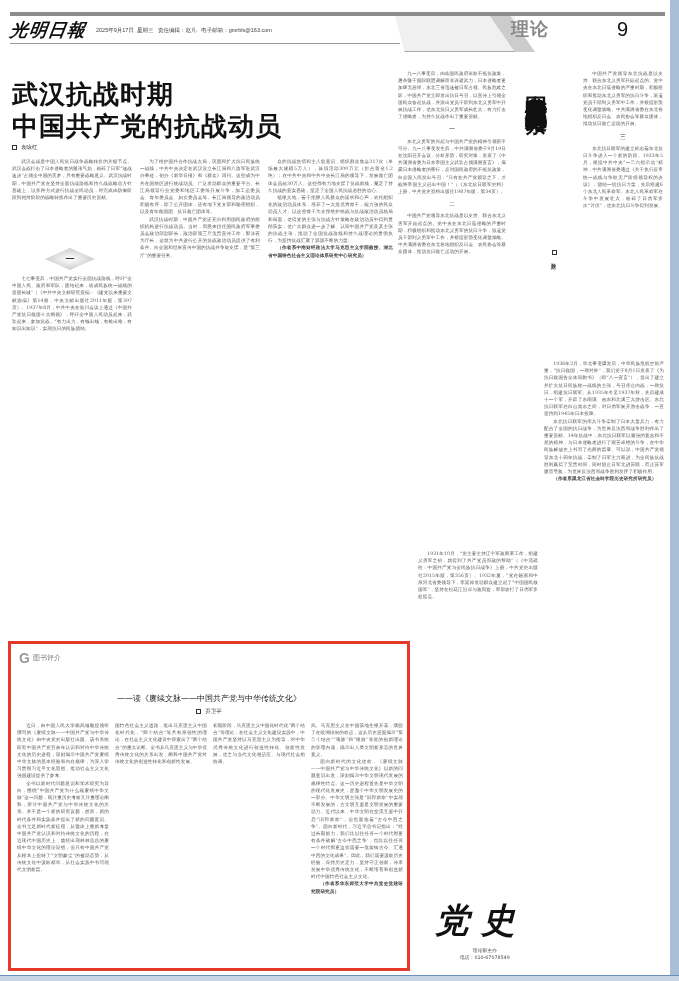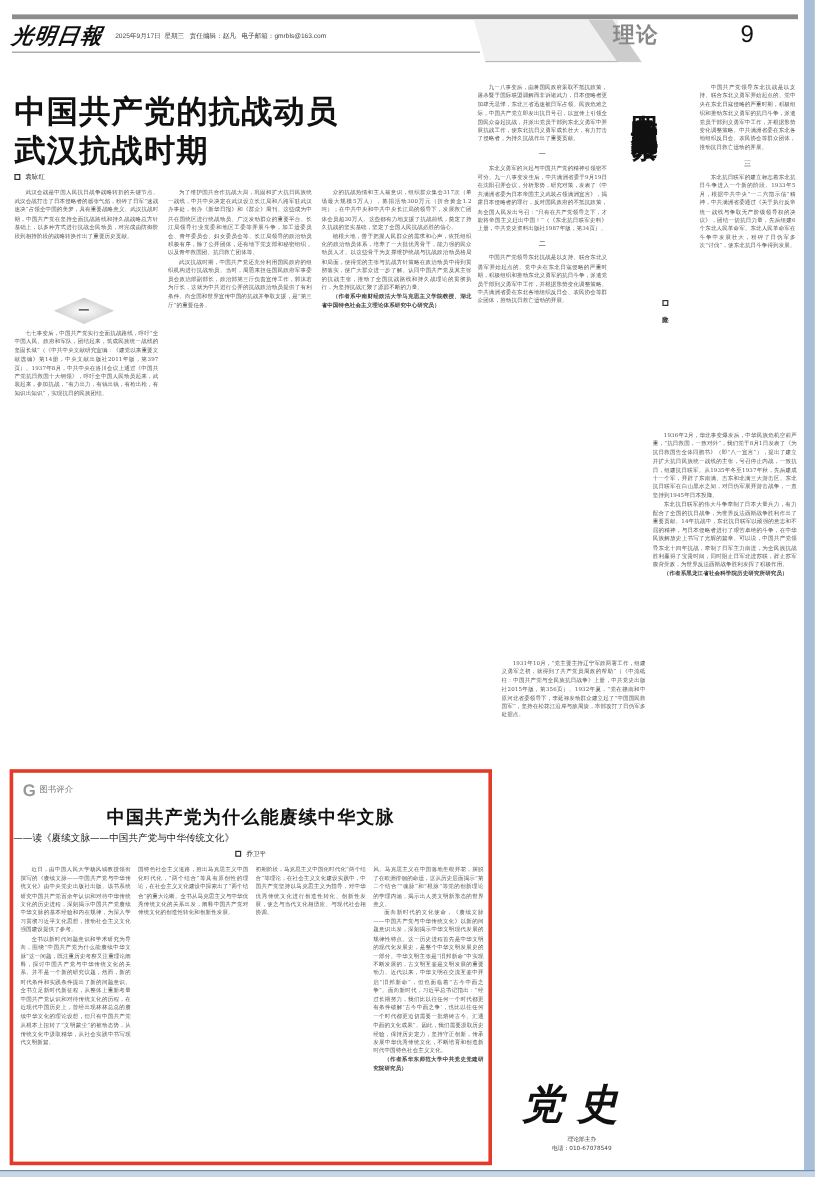--- a/index.html
+++ b/index.html
@@ -41,21 +41,21 @@
   
   .a2-title { position: absolute; left: 520px; top: 78px; width: 30px; font-family: "DejaVu Sans", sans-serif; font-weight: bold; font-size: 22px; line-height: 27px; color: #111; writing-mode: vertical-rl; text-orientation: upright; letter-spacing: 1px; height: 400px; }
   .a2-byline { position: absolute; left: 551px; top: 250px; writing-mode: vertical-rl; text-orientation: upright; font-size: 5.5px; color: #333; display: flex; align-items: center; gap: 4px; }
 
   
   .review { position: absolute; left: 8px; top: 641px; width: 402px; height: 330px; border: 3px solid #e53a2a; }
   .review-tag { position: absolute; left: 8px; top: 6px; display: flex; align-items: center; gap: 3px; }
   .review-tag .g { font-family: "Liberation Sans", sans-serif; font-weight: bold; font-size: 14px; color: #999; }
   .review-tag .t { font-family: "DejaVu Sans", sans-serif; font-size: 7px; color: #777; font-weight: normal; }
   .rv-title { position: absolute; left: 0; top: 28px; width: 100%; text-align: center; font-family: "DejaVu Serif", serif; font-weight: bold; font-size: 15px; color: #111; letter-spacing: 1px; }
-  .rv-subtitle { position: absolute; left: 0; top: 49px; width: 100%; font-family: "DejaVu Sans", sans-serif; font-size: 8px; color: #222; }
+  .rv-subtitle { position: absolute; left: 0; top: 49px; width: 100%; text-align: center; font-family: "DejaVu Sans", sans-serif; font-size: 8px; color: #222; }
   .rv-byline { position: absolute; left: 0; top: 64px; width: 100%; display: flex; justify-content: center; }
 
   .party-history { position: absolute; left: 435px; top: 898px; font-family: "DejaVu Serif", serif; font-size: 34px; font-style: italic; font-weight: bold; color: #111; letter-spacing: 12px; text-align: center; }
   .ph-note { position: absolute; left: 460px; top: 947px; font-family: "DejaVu Sans", sans-serif; font-size: 4.8px; color: #444; text-align: center; line-height: 7px; }
 </style>
 </head>
 <body>
 
 <div class="page">
 
@@ -72,22 +72,22 @@
   <div class="headrule"></div>
 
   <div class="section-tab">
     <div class="slant1"></div>
     <div class="slant2"></div>
   </div>
   <div class="section-label">理论</div>
   <div class="page-num">9</div>
 
   <div class="a1-title">
+    <div>武汉抗战时期</div>
     <div>中国共产党的抗战动员</div>
-    <div>武汉抗战时期</div>
   </div>
   <div class="a1-byline byline">
     <span class="box"></span>
     <span>袁咏红</span>
   </div>
 
   <div class="col body-text" style="left:12px; top:158px; width:120px; height:88px;">
     <p class="p">武汉会战是中国人民抗日战争战略转折的关键节点。武汉会战打击了日本侵略者的嚣张气焰，粉碎了日军“速战速决”占领全中国的美梦，具有重要战略意义。武汉抗战时期，中国共产党在坚持全面抗战路线和持久战战略总方针基础上，以多种方式进行抗战全民动员，对完成由防御阶段到相持阶段的战略转换作出了重要历史贡献。</p>
   </div>
   <div class="diamond">
@@ -131,21 +131,20 @@
     <p class="p">1936年2月，华北事变爆发后，中华民族危机空前严重，“抗日救国，一致对外”，我们党于8月1日发表了《为抗日救国告全体同胞书》（即“八一宣言”），提出了建立并扩大抗日民族统一战线的主张，号召停止内战，一致抗日，组建抗日联军。从1935年冬至1937年秋，先后建成十一个军，开辟了东南满、吉东和北满三大游击区。东北抗日联军在白山黑水之间，对日伪军展开游击战争，一直坚持到1945年日本投降。</p>
     <p class="p">东北抗日联军的伟大斗争牵制了日本大量兵力，有力配合了全国的抗日战争，为世界反法西斯战争胜利作出了重要贡献。14年抗战中，东北抗日联军以顽强的意志和不屈的精神，与日本侵略者进行了艰苦卓绝的斗争，在中华民族解放史上书写了光辉的篇章。可以说，中国共产党领导东北十四年抗战，牵制了日军主力南进，为全民族抗战胜利赢得了宝贵时间，同时阻止日军北进苏联，辞止苏军腹背受敌，为世界反法西斯战争胜利发挥了积极作用。</p>
     <p class="author-note">（作者系黑龙江省社会科学院历史研究所研究员）</p>
   </div>
 
   <div class="review">
     <div class="review-tag">
       <span class="g">G</span>
       <span class="t">图书评介</span>
     </div>
-    <div class="rv-title">中国共产党为什么能赓续中华文脉</div>
     <div class="rv-subtitle">——读《赓续文脉——中国共产党与中华传统文化》</div>
     <div class="rv-byline">
       <span class="byline">
         <span class="box"></span>
         <span>乔卫平</span>
       </span>
     </div>
     <div class="col body-text" style="left:6px; top:78px; width:92px; height:245px;">
       <p class="p">近日，由中国人民大学杨凤城教授领衔撰写的《赓续文脉——中国共产党与中华传统文化》由中央党史出版社出版。该书系统研究中国共产党百余年认识和对待中华传统文化的历史进程，深刻揭示中国共产党赓续中华文脉的基本经验和内在规律，为深入学习贯彻习近平文化思想，推动社会主义文化强国建设提供了参考。</p>
       <p class="p">全书以新时代问题意识和学术研究为导向，围绕“中国共产党为什么能赓续中华文脉”这一问题，既注重历史考察又注重理论阐释，探讨中国共产党与中华传统文化的关系。并不是一个新的研究议题，然而，新的时代条件和实践条件提出了新的问题意识。全书立足新时代新征程，从整体上重新考量中国共产党认识和对待传统文化的历程，在近现代中国历史上，曾经出现林林总总的赓续中华文化的理论设想，但只有中国共产党从根本上扭转了“文明蒙尘”的被动态势，从传统文化中汲取精华，从社会实践中书写现代文明新篇。</p>

